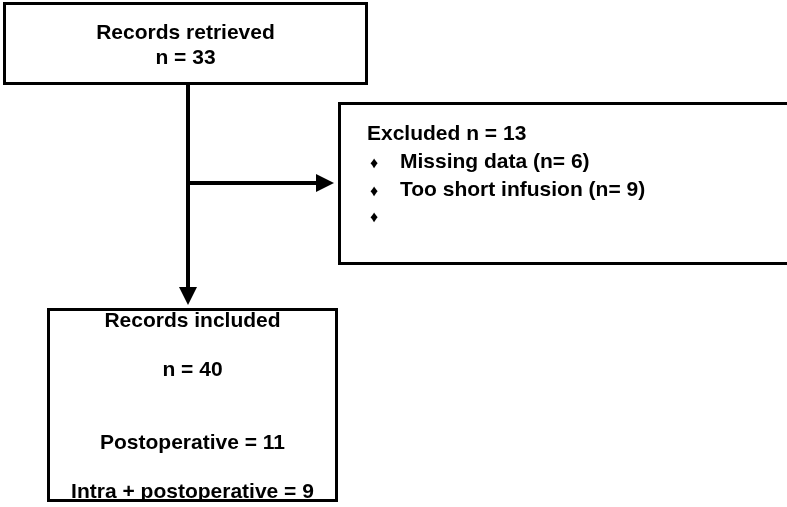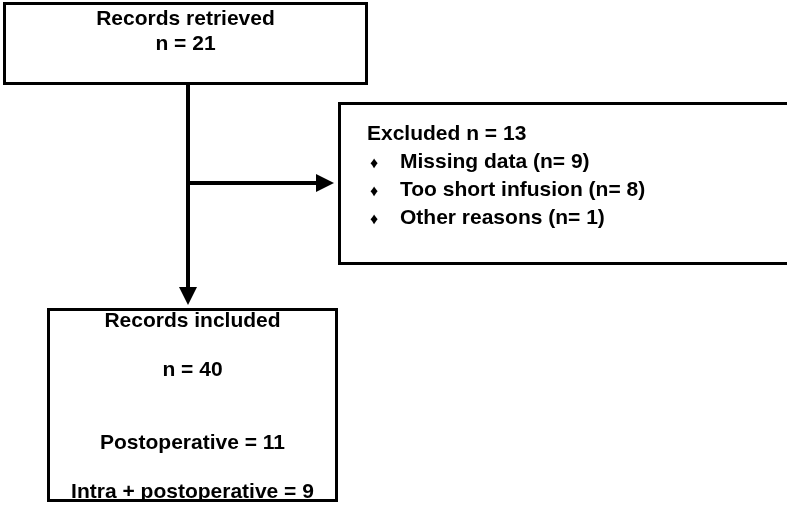--- a/index.html
+++ b/index.html
@@ -14,21 +14,21 @@
     overflow: hidden;
   }
   .box {
     position: absolute;
     border: 3px solid #000000;
     box-sizing: border-box;
     background: #ffffff;
   }
   .box-retrieved {
     left: 3px; top: 2px; width: 365px; height: 83px;
-    display: flex; flex-direction: column; align-items: center;
+    display: flex; flex-direction: column; justify-content: center; align-items: center;
     font-size: 21px; line-height: 25px; text-align: center;
   }
   .box-excluded {
     left: 338px; top: 102px; width: 517px; height: 163px;
     padding: 15px 10px 0 26px;
     font-size: 21px; line-height: 26px;
   }
   .box-included {
     left: 47px; top: 308px; width: 291px; height: 194px;
     display: flex; flex-direction: column; justify-content: center; align-items: center;
@@ -56,36 +56,35 @@
 
   <svg class="arrows" width="787" height="507" viewBox="0 0 787 507" xmlns="http://www.w3.org/2000/svg">
     <line x1="188" y1="85" x2="188" y2="290" stroke-width="4" stroke="#000000"></line>
     <polygon points="188,305 179,287 197,287" fill="#000000"></polygon>
     <line x1="186" y1="183" x2="317" y2="183" stroke-width="4" stroke="#000000"></line>
     <polygon points="334,183 316,174 316,192" fill="#000000"></polygon>
   </svg>
 
   <div class="box box-retrieved">
     <div class="text-line">Records retrieved</div>
-    <div class="text-line">n = 21</div>
+    <div class="text-line">n = 33</div>
   </div>
 
   <div class="box box-excluded">
     <div class="excluded-title text-line">Excluded n = 13</div>
     <div class="bullet-row">
       <span class="bullet">♦</span>
-      <span class="text-line">Missing data (n= 9)</span>
+      <span class="text-line">Missing data (n= 6)</span>
     </div>
     <div class="bullet-row">
       <span class="bullet">♦</span>
-      <span class="text-line">Too short infusion (n= 8)</span>
+      <span class="text-line">Too short infusion (n= 9)</span>
     </div>
     <div class="bullet-row">
       <span class="bullet">♦</span>
-      <span class="text-line">Other reasons (n= 1)</span>
     </div>
   </div>
 
   <div class="box box-included">
     <div class="text-line">Records included</div>
     <div class="text-line">n = 40</div>
     <div class="spacer-line"></div>
     <div class="text-line">Postoperative = 11</div>
     <div class="text-line">Intra + postoperative = 9</div>
   </div>

